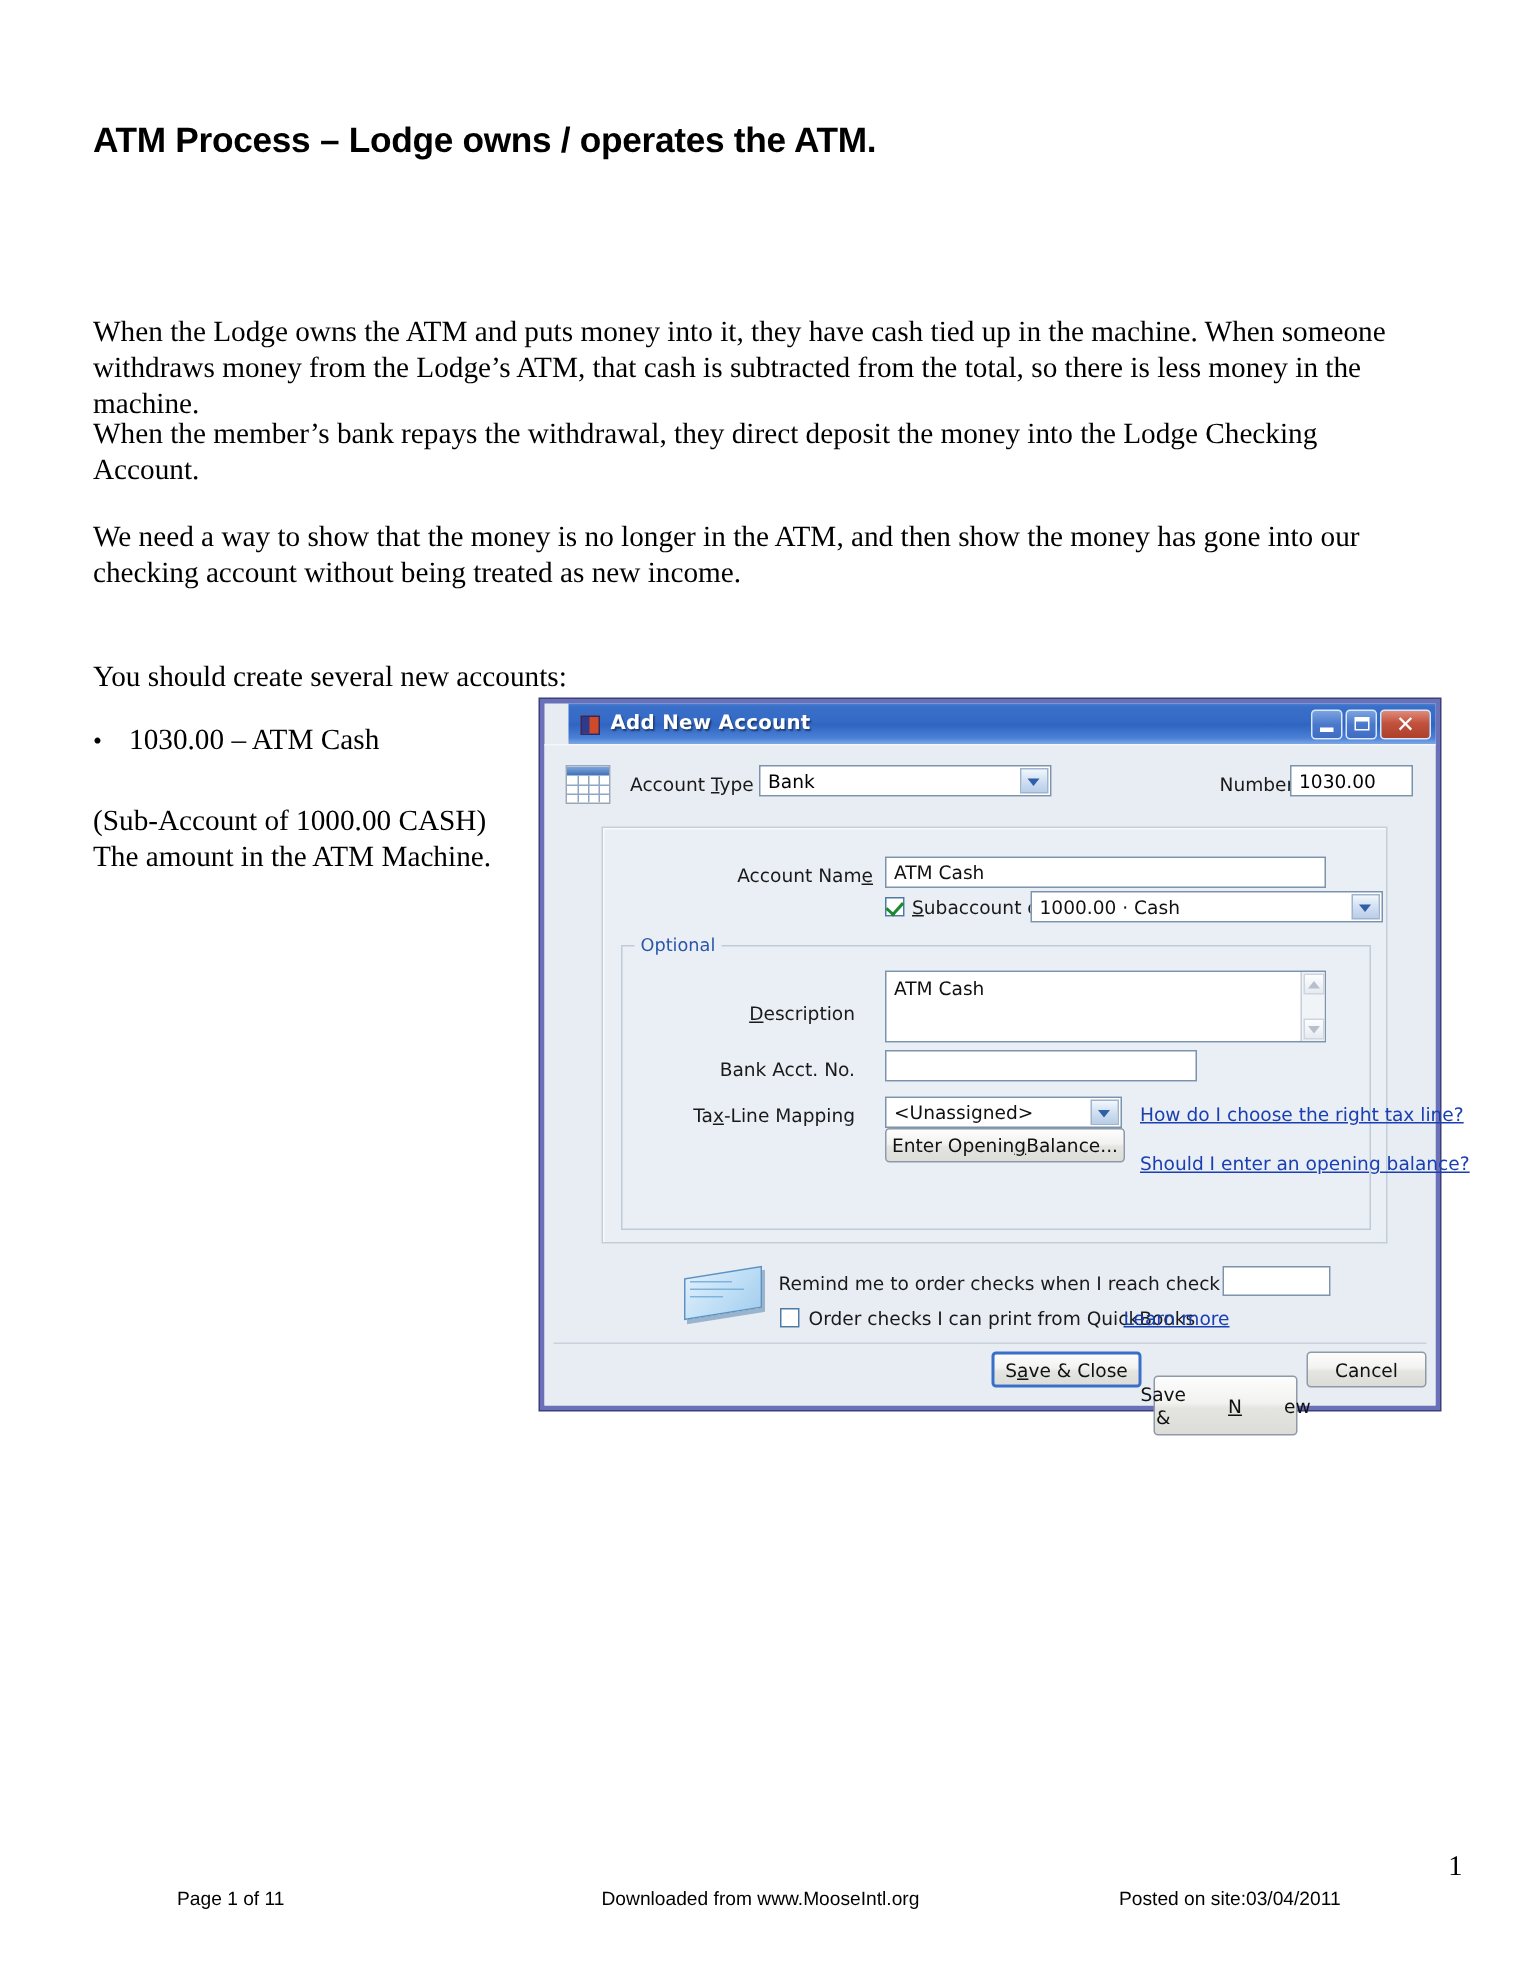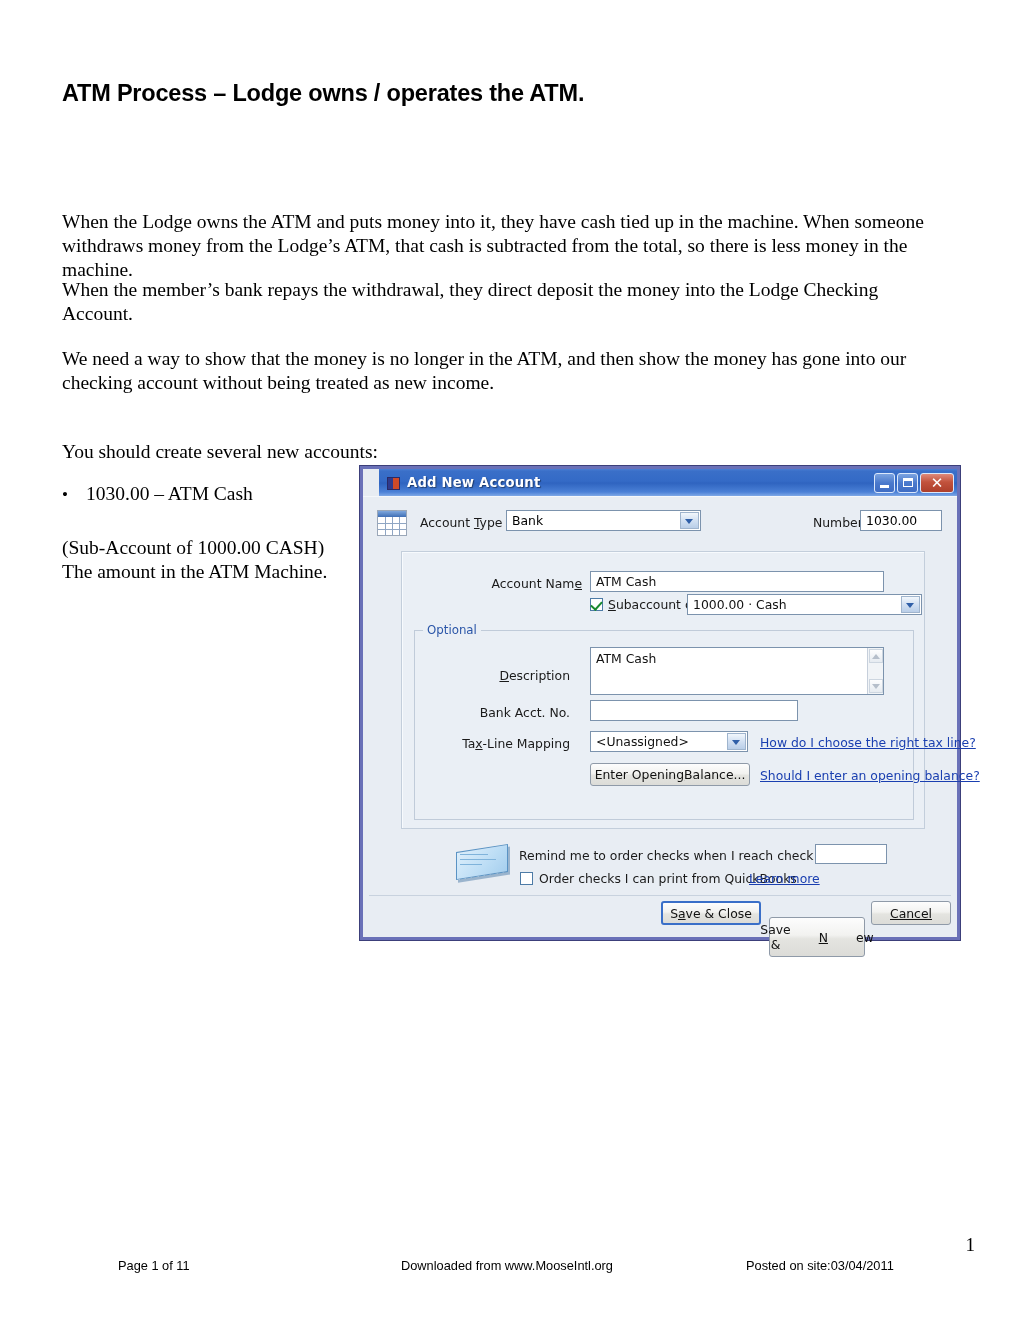--- a/index.html
+++ b/index.html
@@ -387,21 +387,21 @@
     background: linear-gradient(to bottom, #fdfdfd 0%, #f2f2f0 45%, #e4e4e0 55%, #dcdcd8 100%);
     border: 1px solid #8f9aa8;
     border-radius: 3px;
     box-sizing: border-box;
     font-size: 12.4px;
     font-family: "DejaVu Sans", sans-serif;
     color: #111;
     display: flex; align-items: center; justify-content: center;
     text-align: center;
   }
-  .btn-openbal { left: 188px; top: 211px; width: 160px; height: 23px; text-align: right; }
+  .btn-openbal { left: 188px; top: 200px; width: 160px; height: 23px; text-align: right; }
 
   
   .check-area {
     position: absolute;
     left: 88px; top: 345px;
     width: 480px; height: 50px;
   }
   .check-icon {
     position: absolute; left: 3px; top: 2px;
     width: 58px; height: 40px;
@@ -450,21 +450,21 @@
     position: absolute;
     left: 0; right: 0; bottom: 10px;
     height: 26px;
   }
   .btn-save-close {
     right: 196px; top: 0; width: 100px; height: 24px;
     border: 2px solid #3a6fc8;
     border-radius: 3px;
   }
   .btn-save-new  { right: 92px;  top: 16px; width: 96px;  height: 40px; gap: 28px; }
-  .btn-cancel    { right: 6px;   top: 0; width: 80px;  height: 24px; text-decoration: underline; }
+  .btn-cancel    { right: 6px;   top: 0; width: 80px;  height: 24px; }
 
   .sep-line {
     position: absolute;
     left: 6px; right: 6px; top: 398px;
     height: 1px;
     background: #c8d2de;
   }
 </style>
 </head>
 <body>

